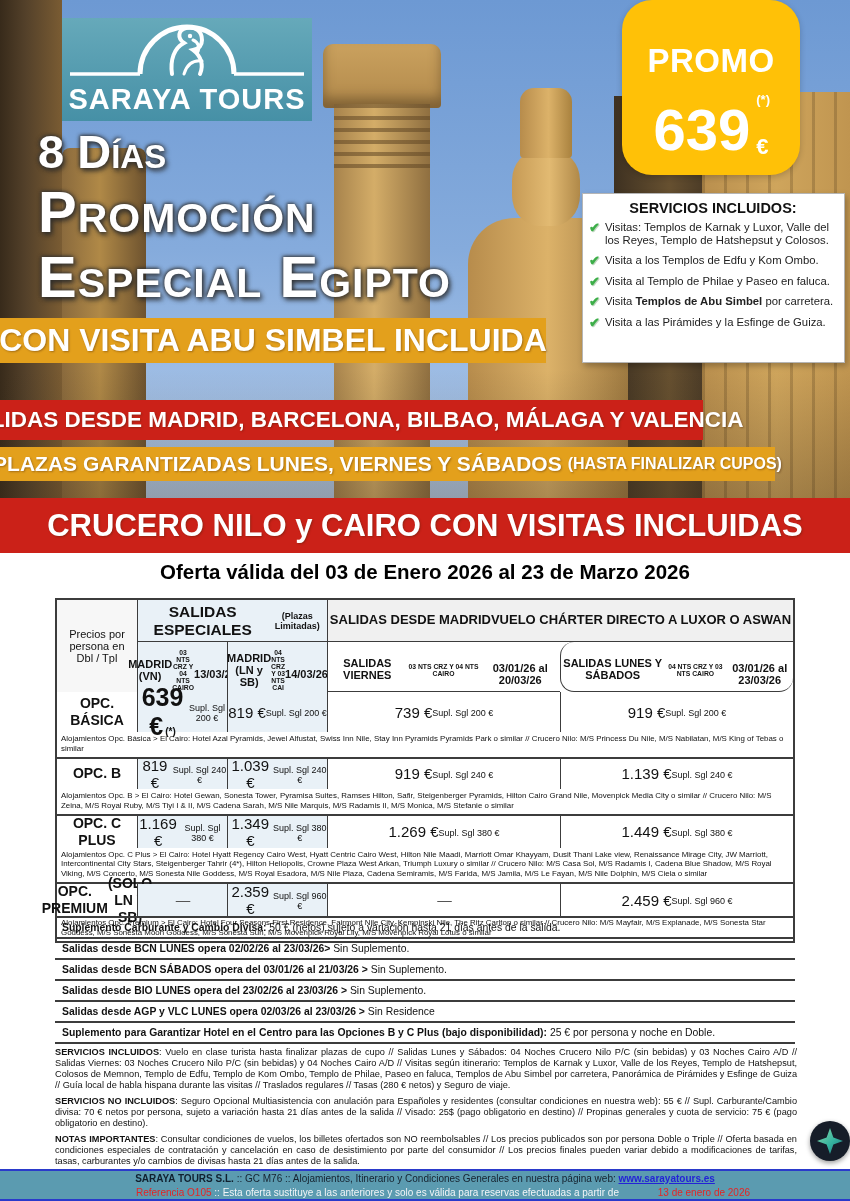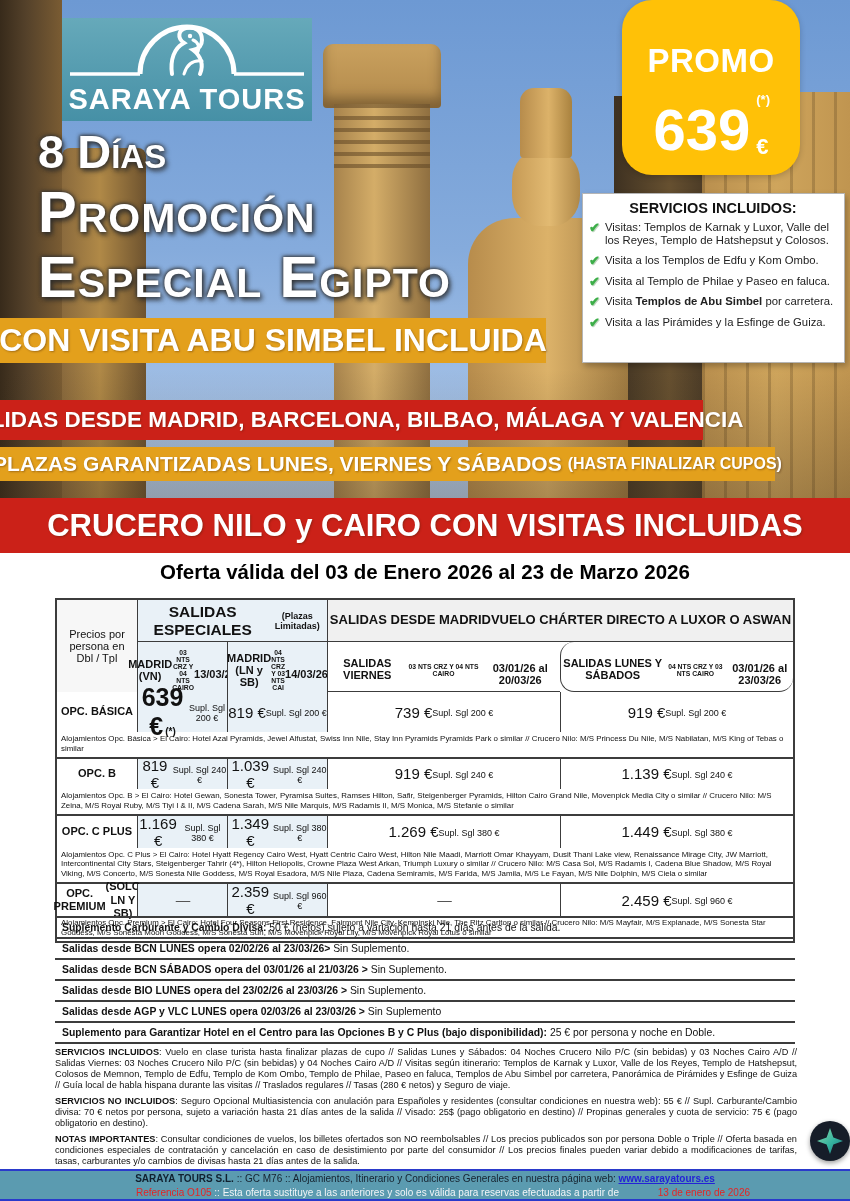--- a/index.html
+++ b/index.html
@@ -95,21 +95,21 @@
   .g1 .gt{font-weight:bold;font-size:15.5px;}
   .g1 .gs{font-weight:bold;font-size:9px;margin-top:1px;}
   .g2{grid-column:4/6;grid-row:1;background:#f0f0f0;border-bottom:1px solid #3c3c3c;}
   .g2 div{font-weight:bold;font-size:13px;line-height:1.25;}
   .sub{padding-top:5px;justify-content:center;}
   .sub .st{font-weight:bold;font-size:11px;}
   .sub .sn{font-weight:bold;font-size:6.8px;margin-top:1px;}
   .sub .sd{font-weight:bold;font-size:11px;margin-top:9px;}
   .lb{background:#e9f1f7;}
   .sub4,.sub5{border-bottom:1px solid #3c3c3c;}
-  .rowlabel{border-left:none;font-weight:bold;font-size:11px;line-height:1.2;}
+  .rowlabel{border-left:none;font-weight:bold;font-size:14px;line-height:1.2;}
   .pc .pr{font-size:15px;}
   .pc .big{font-size:25px;font-weight:bold;}
   .pc .mark{font-size:10px;font-weight:bold;margin-left:2px;}
   .pc .su{font-size:9px;margin-top:2px;}
   .pc .dash{font-size:14px;color:#555;letter-spacing:-1px;}
   .noterow{grid-column:1/6;font-size:7.9px;line-height:1.25;color:#111;padding:2px 4px 3px;
         border-bottom:2px solid #3c3c3c;text-align:left;}
   .noterow.last{border-bottom:none;}
 
   
@@ -328,21 +328,21 @@
         <div class="su">Supl. Sgl 960 €</div>
     </div>
     <div class="noterow last" style="grid-row:10;">Alojamientos Opc. Premium &gt; El Cairo: Hotel Four Seasons First Residence, Fairmont Nile City, Kempinski Nile, The Ritz Carlton o similar // Crucero Nilo: M/S Mayfair, M/S Explanade, M/S Sonesta Star Goddess, M/S Sonesta Moon Goddess,  M/S Sonesta Sun, M/S Movenpick Royal Lily, M/S Movenpick Royal Lotus o similar</div>
   </div>
 
   <div class="supps">
     <div class="supp"><b>Suplemento Carburante y Cambio Divisa:</b><span> 50 € (netos) sujeto a variación hasta 21 días antes de la salida.</span></div>
     <div class="supp"><b>Salidas desde BCN LUNES opera 02/02/26 al 23/03/26&gt;</b><span> Sin Suplemento.</span></div>
     <div class="supp"><b>Salidas desde BCN SÁBADOS opera del 03/01/26 al 21/03/26 &gt;</b><span> Sin Suplemento.</span></div>
     <div class="supp"><b>Salidas desde BIO LUNES opera del 23/02/26 al 23/03/26 &gt;</b><span> Sin Suplemento.</span></div>
-    <div class="supp"><b>Salidas desde AGP y VLC LUNES opera 02/03/26 al 23/03/26 &gt;</b><span>  Sin Suplemento</span></div>
+    <div class="supp"><b>Salidas desde AGP y VLC LUNES opera 02/03/26 al 23/03/26 &gt;</b><span>  Sin Residence</span></div>
     <div class="supp"><b>Suplemento para Garantizar Hotel en el Centro para las Opciones B y C Plus (bajo disponibilidad):</b><span> 25 € por persona y noche en Doble.</span></div>
   </div>
 
   <div class="fineprint">
     <p><b>SERVICIOS INCLUIDOS</b><span>: Vuelo en clase turista hasta finalizar plazas de cupo // Salidas Lunes y Sábados: 04 Noches Crucero Nilo P/C (sin bebidas) y 03 Noches Cairo A/D // Salidas Viernes: 03 Noches Crucero Nilo P/C (sin bebidas) y 04 Noches Cairo A/D // Visitas según itinerario: Templos de Karnak y Luxor, Valle de los Reyes, Templo de Hatshepsut, Colosos de Memnon, Templo de Edfu, Templo de Kom Ombo, Templo de Philae, Paseo en faluca, Templos de Abu Simbel por carretera, Panorámica de Pirámides y Esfinge de Guiza // Guía local de habla hispana durante las visitas // Traslados regulares // Tasas (280 € netos) y Seguro de viaje.</span></p>
     <p><b>SERVICIOS NO INCLUIDOS</b><span>: Seguro Opcional Multiasistencia con anulación para Españoles y residentes (consultar condiciones en nuestra web): 55 € // Supl. Carburante/Cambio divisa: 70 € netos por persona, sujeto a variación hasta 21 días antes de la salida // Visado: 25$ (pago obligatorio en destino) // Propinas generales y cuota de servicio: 75 € (pago obligatorio en destino).</span></p>
     <p><b>NOTAS IMPORTANTES</b><span>: Consultar condiciones de vuelos, los billetes ofertados son NO reembolsables // Los precios publicados son por persona Doble o Triple // Oferta basada en condiciones especiales de contratación y cancelación en caso de desistimiento por parte del consumidor // Los precios finales pueden variar debido a modificaciones de tarifas, tasas, carburantes y/o cambios de divisas hasta 21 días antes de la salida.</span></p>
   </div>
 
   <div class="chat-widget">

